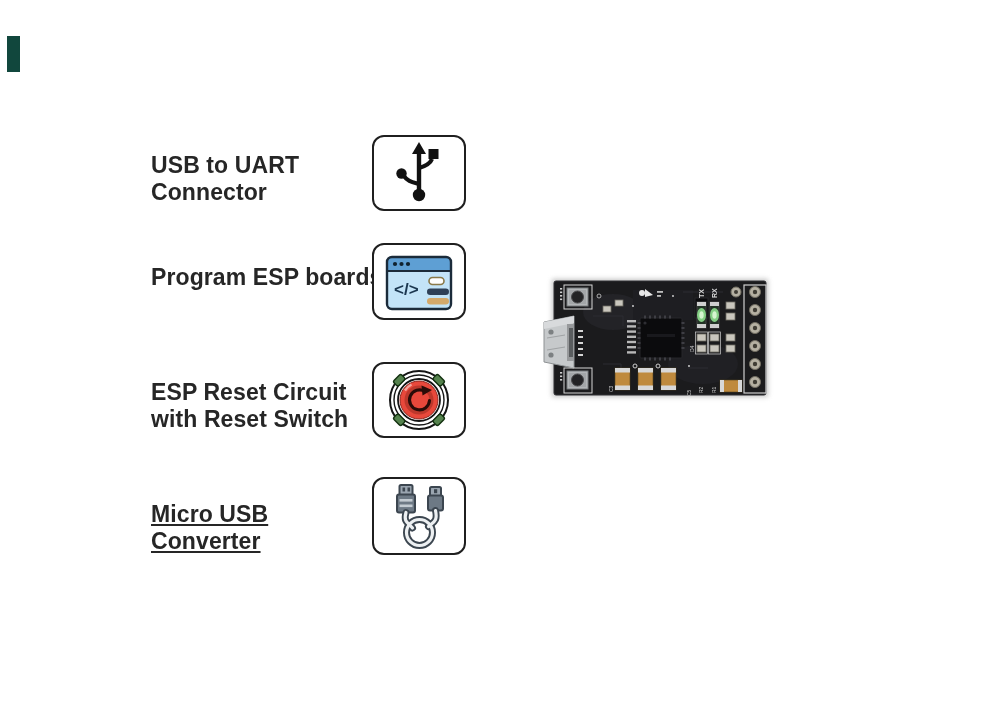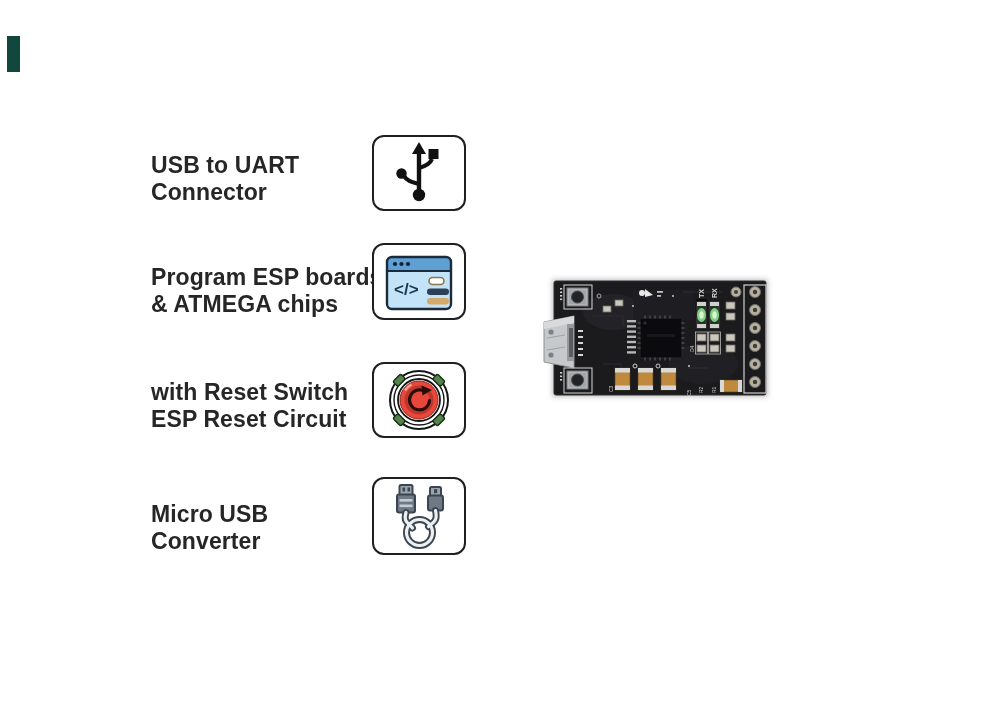--- a/index.html
+++ b/index.html
@@ -5,21 +5,21 @@
   html,body{margin:0;padding:0;background:#fff;}
   .canvas{position:relative;width:1000px;height:709px;background:#ffffff;overflow:hidden;
           font-family:"Liberation Sans",sans-serif;}
   .corner-swatch{position:absolute;left:7px;top:36px;width:13px;height:36px;background:#11473d;}
   .feature-label{position:absolute;left:151px;width:245px;text-align:left;
                  font-size:23px;font-weight:700;color:#262626;line-height:27px;letter-spacing:.1px;}
   .icon-box{position:absolute;left:372px;width:94px;border:2.5px solid #1f1f1f;border-radius:12px;
             background:#fff;display:flex;align-items:center;justify-content:center;box-sizing:border-box;}
   .box1{top:135px;height:76px;} .box2{top:243px;height:77px;}
   .box3{top:362px;height:76px;} .box4{top:477px;height:78px;}
-  .lab1{top:152px;} .lab2{top:264px;} .lab3{top:379px;} .lab4{top:501px;}
+  .lab1{top:152px;} .lab2{top:264px;} .lab3{top:379px;} .lab4{top:501px;text-decoration:underline;}
   .pcb-wrap{position:absolute;left:543px;top:272px;width:232px;height:132px;}
   svg text{font-family:"Liberation Sans",sans-serif;}
 </style>
 </head>
 <body>
 
 <div class="canvas">
 
   <div class="corner-swatch"></div>
 
@@ -34,41 +34,40 @@
       <circle cx="45" cy="55" r="6.2" fill="#111"></circle>
       <path d="M45 28 C52 26,56 24,58 19" stroke="#111" stroke-width="4.2" fill="none"></path>
       <rect x="54.5" y="9" width="10" height="10" fill="#111"></rect>
       <path d="M45 44 C38 42,33 41,30 36" stroke="#111" stroke-width="4.2" fill="none"></path>
       <circle cx="27.5" cy="33.5" r="5.2" fill="#111"></circle>
     </svg>
   </div>
 
   <div class="feature-label lab2">
     <div>Program ESP boards</div>
-    <div>&amp; ATMEGA chips</div>
   </div>
   <div class="icon-box box2">
     <svg width="90" height="68" viewBox="0 0 90 68">
       <rect x="13" y="9" width="64" height="52" rx="5" fill="#c3e4f8"></rect>
       <path d="M13 23 v-9 a5 5 0 0 1 5 -5 h54 a5 5 0 0 1 5 5 v9 z" fill="#5e9fd4"></path>
       <rect x="13" y="9" width="64" height="52" rx="5" fill="none" stroke="#1b2b3a" stroke-width="2.4"></rect>
       <line x1="13" y1="23" x2="77" y2="23" stroke="#1b2b3a" stroke-width="2"></line>
       <circle cx="21" cy="16" r="2.1" fill="#10222f"></circle>
       <circle cx="27.5" cy="16" r="2.1" fill="#10222f"></circle>
       <circle cx="34" cy="16" r="2.1" fill="#10222f"></circle>
       <text x="20" y="47" font-size="17" font-weight="bold" fill="#1b3750">&lt;/&gt;</text>
       <rect x="55" y="29.5" width="15" height="7" rx="3.5" fill="#fdfefe" stroke="#8a7a4a" stroke-width="1.6"></rect>
       <rect x="53" y="40.5" width="22" height="6.5" rx="3.2" fill="#2e4057"></rect>
       <rect x="53" y="50" width="22" height="6.5" rx="3.2" fill="#d4a96a"></rect>
     </svg>
   </div>
 
   <div class="feature-label lab3">
+    <div>ESP Reset Circuit</div>
     <div>with Reset Switch</div>
-    <div>ESP Reset Circuit</div>
   </div>
   <div class="icon-box box3">
     <svg width="90" height="70" viewBox="0 0 90 70">
       <circle cx="45" cy="35" r="29" fill="#fff" stroke="#151515" stroke-width="2"></circle>
       <circle cx="45" cy="35" r="25" fill="none" stroke="#151515" stroke-width="1.4"></circle>
       <g fill="#55824e" stroke="#12300f" stroke-width="1.4">
         <rect x="39.5" y="3.5" width="11" height="7" rx="2" transform="rotate(45 45 35)"></rect>
         <rect x="39.5" y="3.5" width="11" height="7" rx="2" transform="rotate(135 45 35)"></rect>
         <rect x="39.5" y="3.5" width="11" height="7" rx="2" transform="rotate(225 45 35)"></rect>
         <rect x="39.5" y="3.5" width="11" height="7" rx="2" transform="rotate(315 45 35)"></rect>

